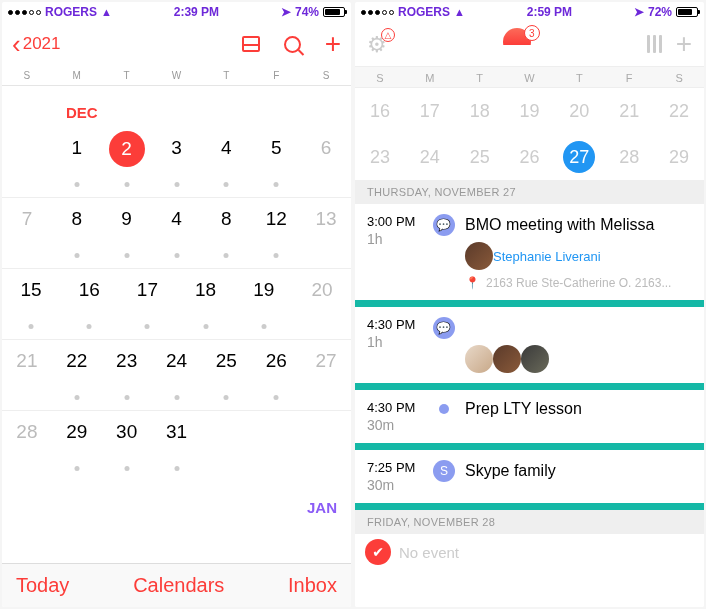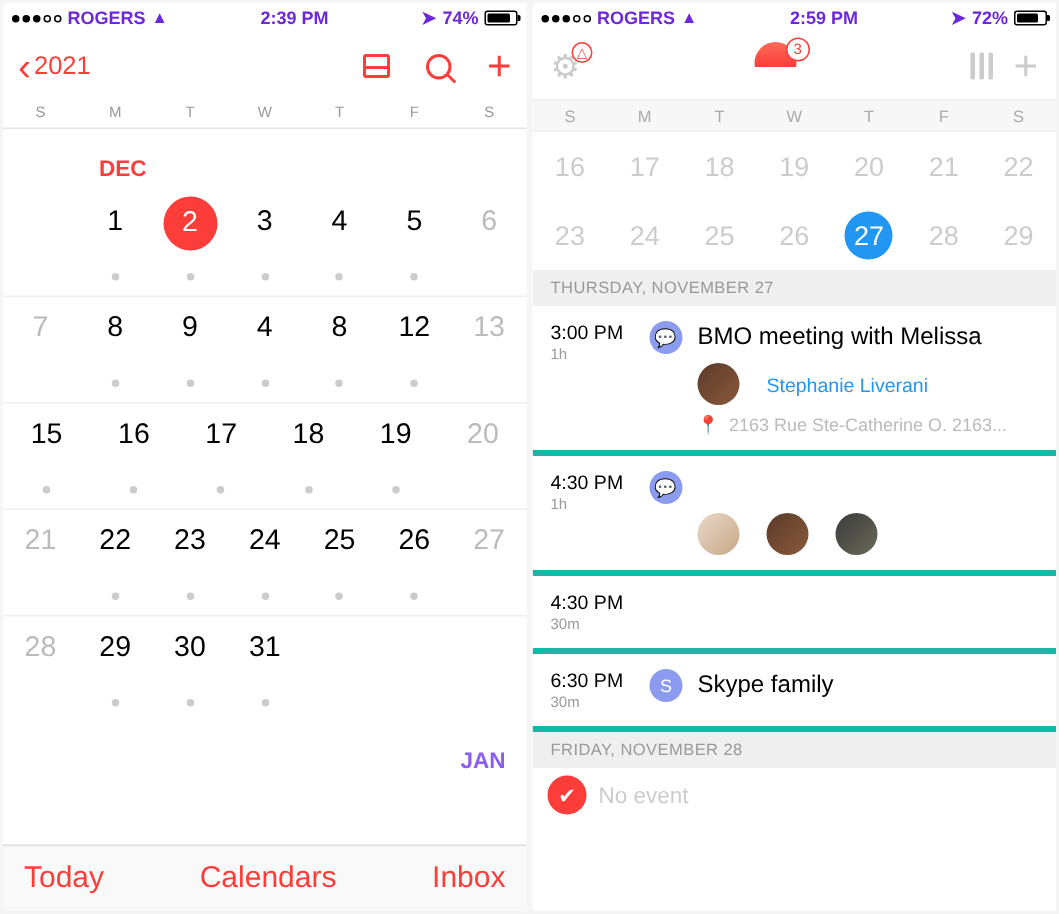--- a/index.html
+++ b/index.html
@@ -60,30 +60,30 @@
 .dowB{display:flex;height:22px;background:#f7f7f7;border-top:1px solid #eee;border-bottom:1px solid #eee}
 .dowB span{flex:1;text-align:center;font-size:11px;color:#aaa;line-height:22px}
 
 .gridB{background:#fff}
 .rowB{display:flex;height:46px;align-items:center}
 .cellB{flex:1;text-align:center;font-size:18px;color:#ccc}
 .cellB.sel span{background:#2196f3;color:#fff;width:32px;height:32px;border-radius:50%;display:inline-flex;align-items:center;justify-content:center;font-weight:500}
 
 .section-hdr{background:#efefef;padding:6px 12px;font-size:11px;color:#999;letter-spacing:.3px}
 .events{flex:1;overflow:hidden;display:flex;flex-direction:column;background:#fff}
-.event{display:flex;padding:10px 12px;gap:12px;border-bottom:4px solid #14b8a6}
+.event{display:flex;padding:10px 12px;gap:12px;border-bottom:7px solid #14b8a6}
 .etime{width:54px;flex-shrink:0}
 .etime .t{font-size:13px;color:#000}
-.etime .d{font-size:10px;color:#999;margin-top:2px}
+.etime .d{font-size:14px;color:#999;margin-top:2px}
 .econtent{flex:1;display:flex;flex-direction:column;gap:6px}
 .etitle-row{display:flex;align-items:center;gap:10px}
 .eicon{width:22px;height:22px;border-radius:50%;background:#8b9cf0;display:inline-flex;align-items:center;justify-content:center;color:#fff;font-size:12px;flex-shrink:0}
 .edot{width:10px;height:10px;border-radius:50%;background:#8b9cf0;flex-shrink:0;margin-left:6px;margin-right:6px}
 .etitle{font-size:16px;color:#000}
-.attendee-row{display:flex;align-items:center;gap:18px;margin-left:32px}
+.attendee-row{display:flex;align-items:center;gap:0;margin-left:32px}
 .avatar{width:28px;height:28px;border-radius:50%;background:#bbb;flex-shrink:0}
 .avatar.a1{background:linear-gradient(135deg,#5a3a2a,#8a5a3a)}
 .avatar.a2{background:linear-gradient(135deg,#e8d8c8,#c8a888)}
 .avatar.a3{background:linear-gradient(135deg,#3a3a3a,#6a6a5a)}
 .attendee-name{font-size:13px;color:#2196f3}
 .loc-row{display:flex;align-items:center;gap:6px;margin-left:32px;font-size:12px;color:#bbb}
 .pin{font-size:12px;color:#ccc}
 .no-event{padding:10px 12px;color:#ccc;font-size:15px;display:flex;align-items:center;gap:10px}
 .check-badge{width:26px;height:26px;border-radius:50%;background:#fc3d39;color:#fff;display:inline-flex;align-items:center;justify-content:center;font-size:14px;position:absolute;left:10px;margin-top:-2px}
 .friday-area{position:relative;padding-left:44px}
@@ -292,24 +292,30 @@
             <span class="avatar a1"></span>
             <span class="avatar a3"></span>
           </div>
         </div>
       </div>
       <div class="event">
         <div class="etime">
           <div class="t">4:30 PM</div>
           <div class="d">30m</div>
         </div>
+        <div class="econtent">
+          <div class="etitle-row">
+            <span class="edot"></span>
+            <span class="etitle">Prep LTY lesson</span>
+          </div>
+        </div>
       </div>
       <div class="event">
         <div class="etime">
-          <div class="t">6:30 PM</div>
+          <div class="t">7:25 PM</div>
           <div class="d">30m</div>
         </div>
         <div class="econtent">
           <div class="etitle-row">
             <span class="eicon">S</span>
             <span class="etitle">Skype family</span>
           </div>
         </div>
       </div>
       <div class="section-hdr">FRIDAY, NOVEMBER 28</div>

